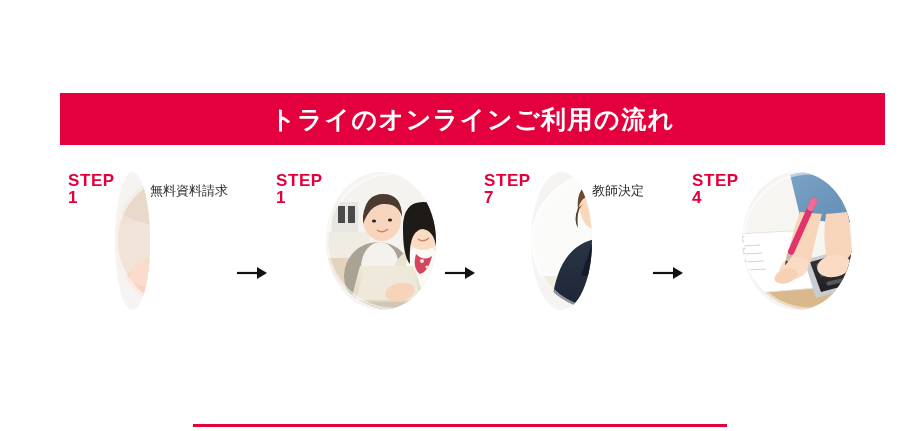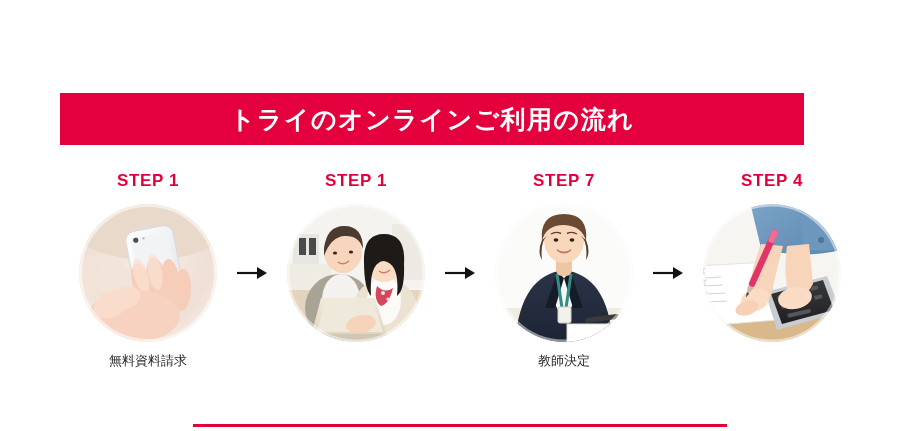--- a/index.html
+++ b/index.html
@@ -13,21 +13,21 @@
     font-family: "Liberation Sans", "DejaVu Sans", sans-serif;
     overflow: hidden;
     position: relative;
   }
 
   
   #flow-banner {
     position: absolute;
     left: 60px;
     top: 93px;
-    width: 744px;
+    width: 825px;
     height: 52px;
     background: #e4003c;
     display: flex;
     align-items: center;
     justify-content: center;
   }
   #flow-banner .banner-title {
     color: #ffffff;
     font-size: 25px;
     font-weight: bold;
@@ -44,22 +44,21 @@
     width: 800px;
     height: 210px;
     display: flex;
     align-items: flex-start;
     justify-content: center;
   }
 
   .step-item {
     width: 160px;
     display: flex;
-    flex-direction: column;
-    align-items: center;
+    flex-direction: row;
     flex: 0 0 auto;
   }
 
   .step-label {
     color: #e4003c;
     font-size: 17px;
     font-weight: bold;
     letter-spacing: 0.6px;
     line-height: 1;
     margin-bottom: 15px;

